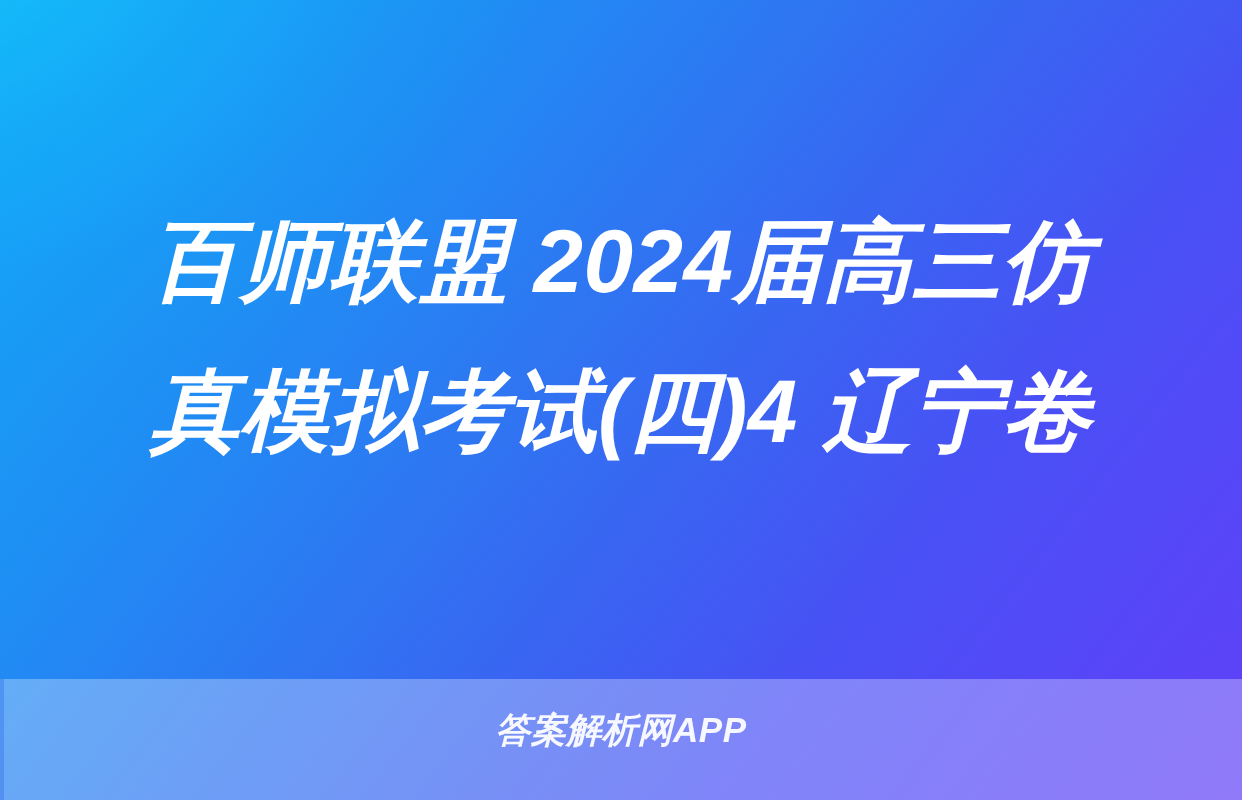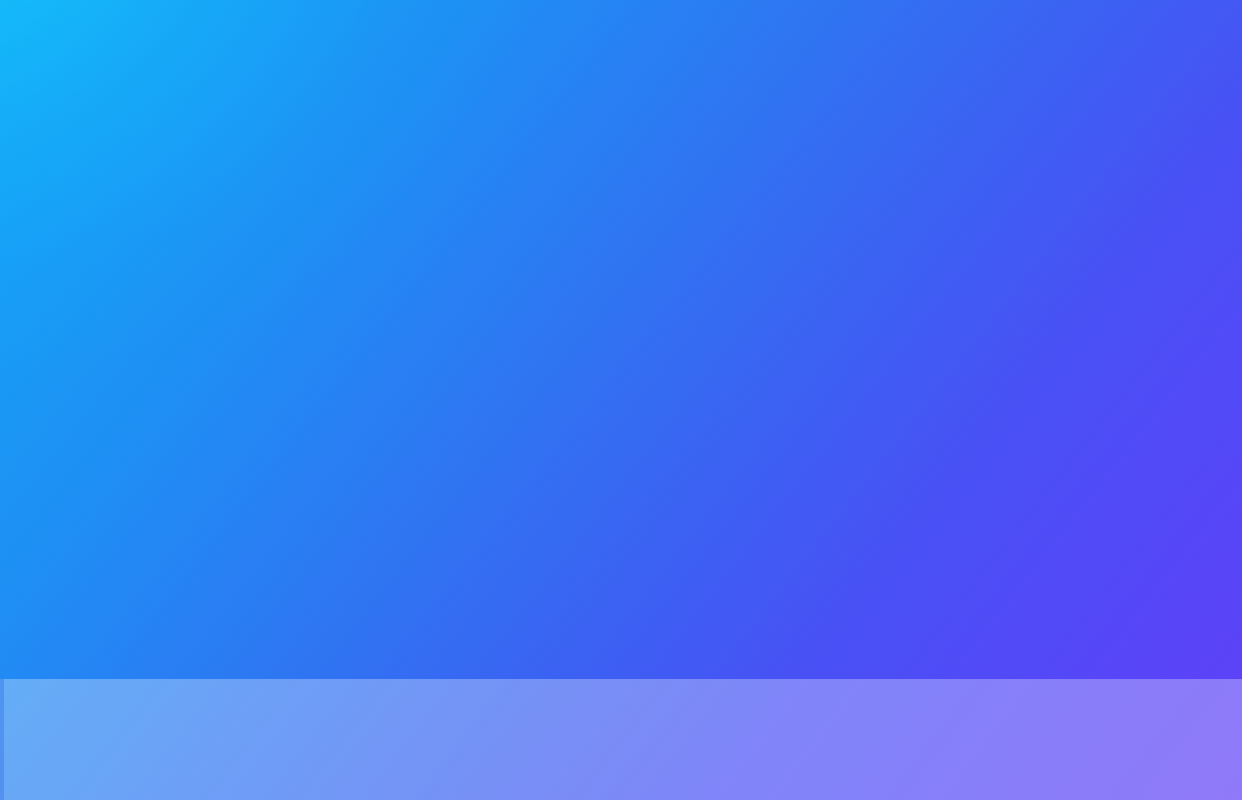--- a/index.html
+++ b/index.html
@@ -104,16 +104,19 @@
 
 <div id="poster">
 
   <div class="bg-base"></div>
   <div class="bg-bloom"></div>
 
   <div class="footer-band"></div>
   <div class="footer-band-edge"></div>
 
   <div class="headline">
+    <span class="hl-line">百师联盟 2024届高三仿</span>
+    <span class="hl-line">真模拟考试(四)4 辽宁卷</span>
   </div>
 
+  <div class="watermark">答案解析网APP</div>
 
 </div>
 
 </body></html>

